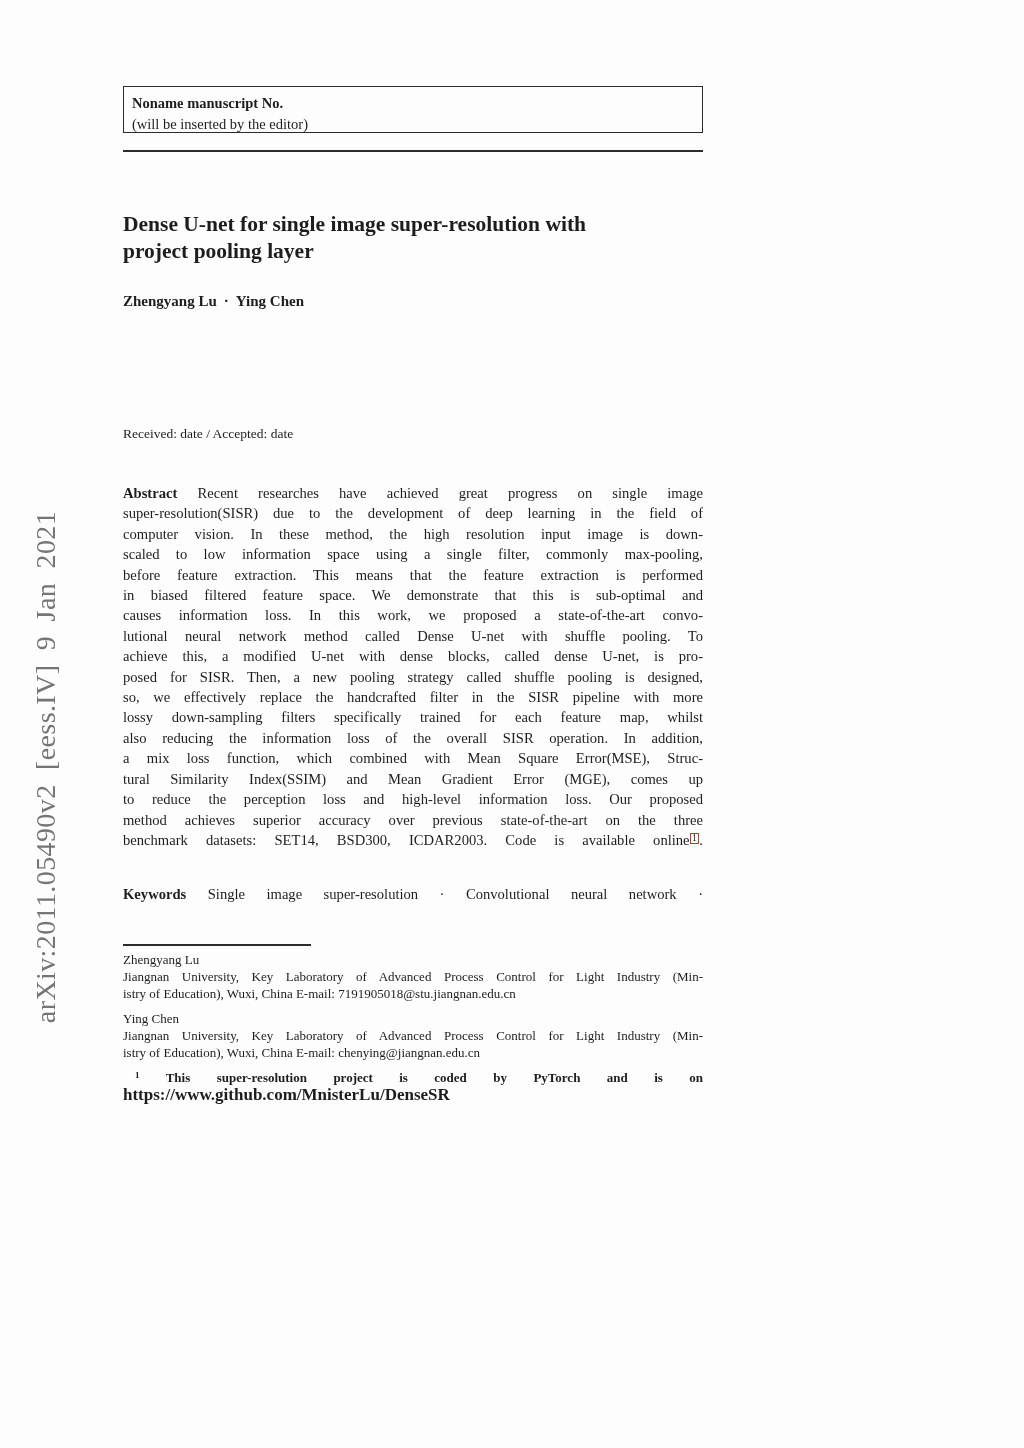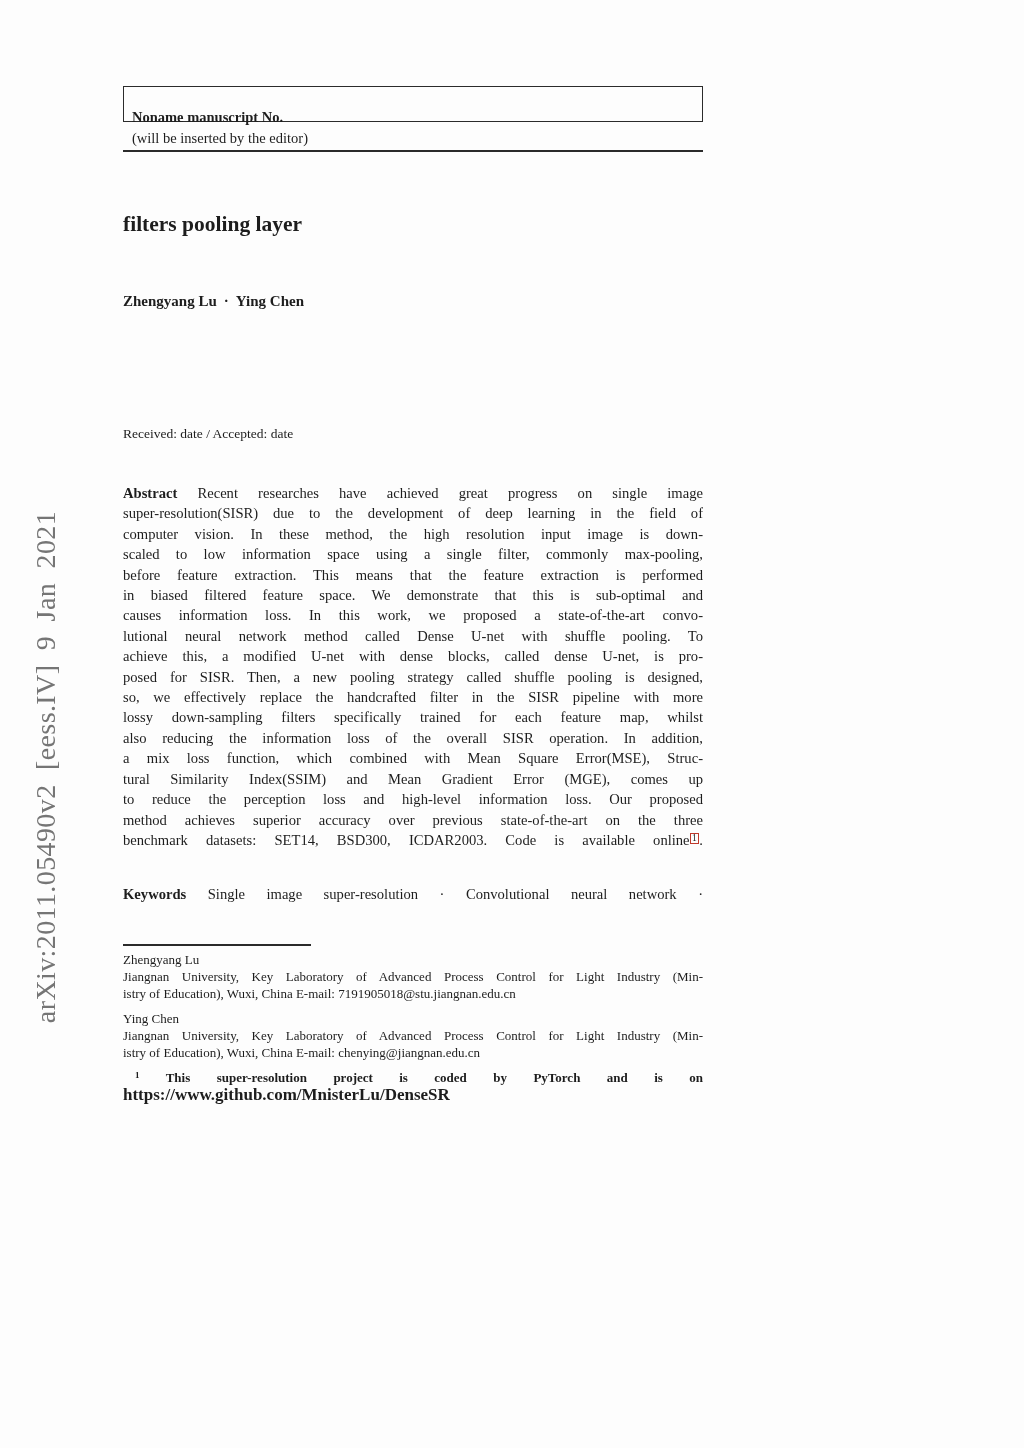--- a/index.html
+++ b/index.html
@@ -25,23 +25,23 @@
     transform:translate(-50%,-50%) rotate(-90deg);
     white-space:nowrap;
     font-size:28px;
     letter-spacing:0.4px;
     word-spacing:7px;
     color:var(--watermark);
   }
   
   .column{position:absolute;left:123px;top:0;width:580px;height:100%;}
   .header-box{
-    position:absolute;top:86px;left:0;width:580px;height:36px;
+    position:absolute;top:86px;left:0;width:580px;height:47px;
     border:1.5px solid var(--rule);
-    padding:20px 8px 0 8px;
+    padding:6px 8px 0 8px;
     font-size:14.5px;line-height:20.5px;
   }
   .header-box .b1{font-weight:bold;}
   .rule-top{position:absolute;top:150px;left:0;width:580px;height:2px;background:var(--rule);}
   .title{
     position:absolute;top:211px;left:0;width:580px;
     font-size:21.5px;line-height:27px;font-weight:bold;
   }
   .authors{
     position:absolute;top:293px;left:0;width:580px;
@@ -90,21 +90,22 @@
   <div class="column">
 
     <div class="header-box">
       <div class="b1">Noname manuscript No.</div>
       <div>(will be inserted by the editor)</div>
     </div>
 
     <div class="rule-top"></div>
 
     <div class="title">
-      <div>filters pooling layer</div>
+      <div>Dense U-net for single image super-resolution with</div>
+      <div>project pooling layer</div>
     </div>
 
     <div class="authors"><span>Zhengyang Lu</span><span class="sep">·</span><span>Ying Chen</span></div>
 
     <div class="dates">Received: date / Accepted: date</div>
 
     <div class="abstract">
       <div class="abs-line"><span class="lbl">Abstract</span> <span>Recent researches have achieved great progress on single image</span></div>
       <div>
           <div class="abs-line">super-resolution(SISR) due to the development of deep learning in the field of</div>

